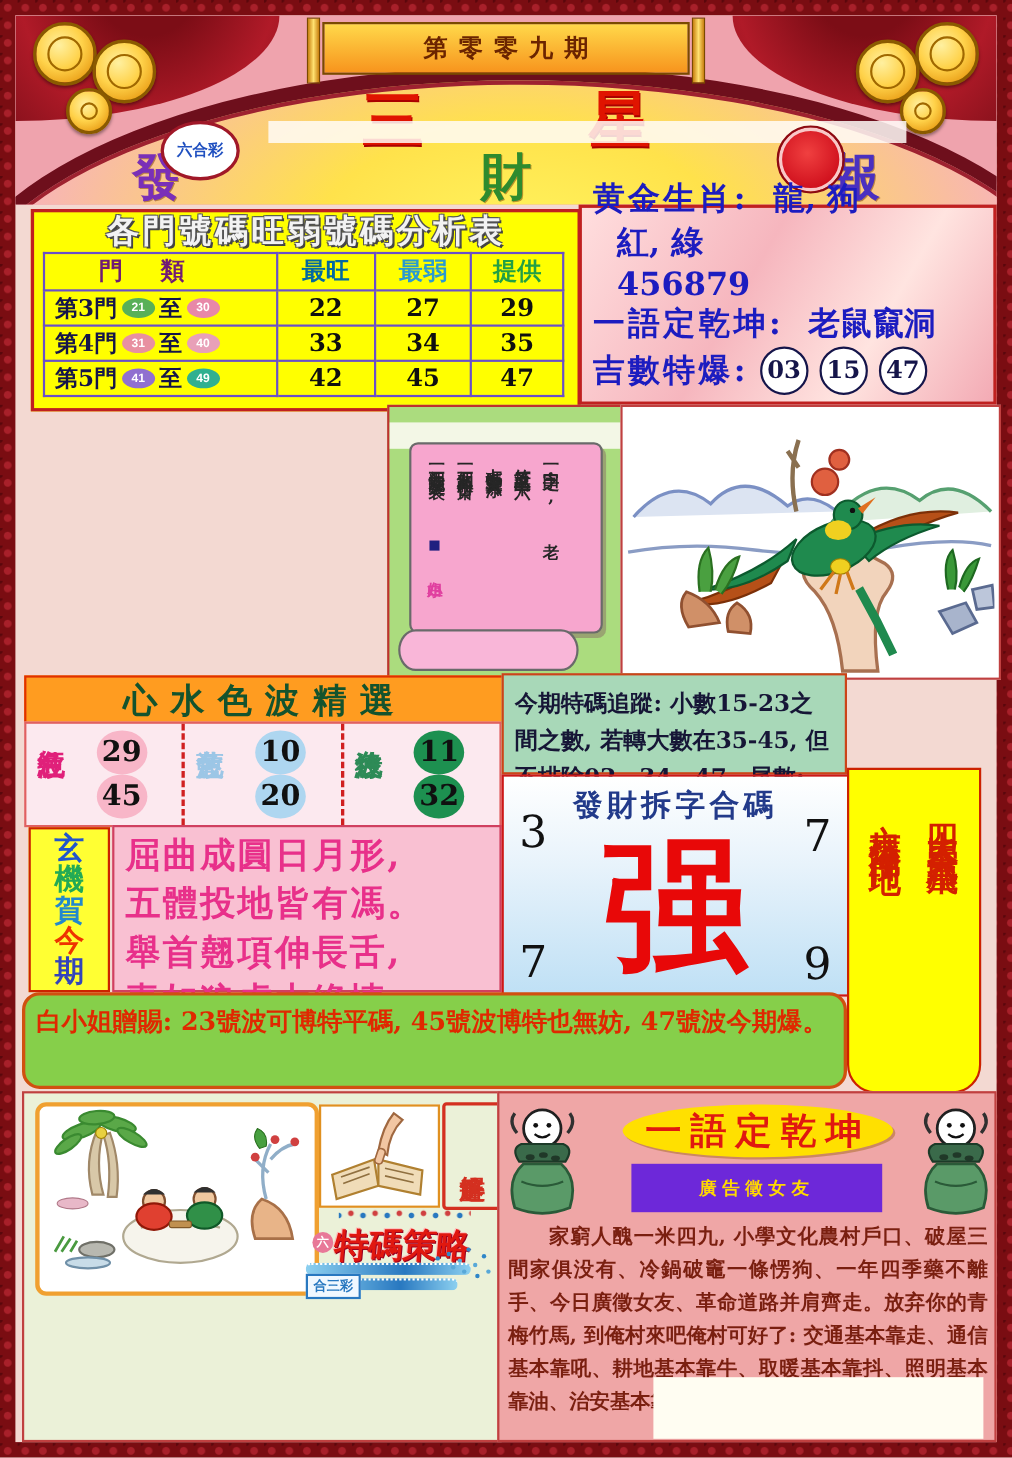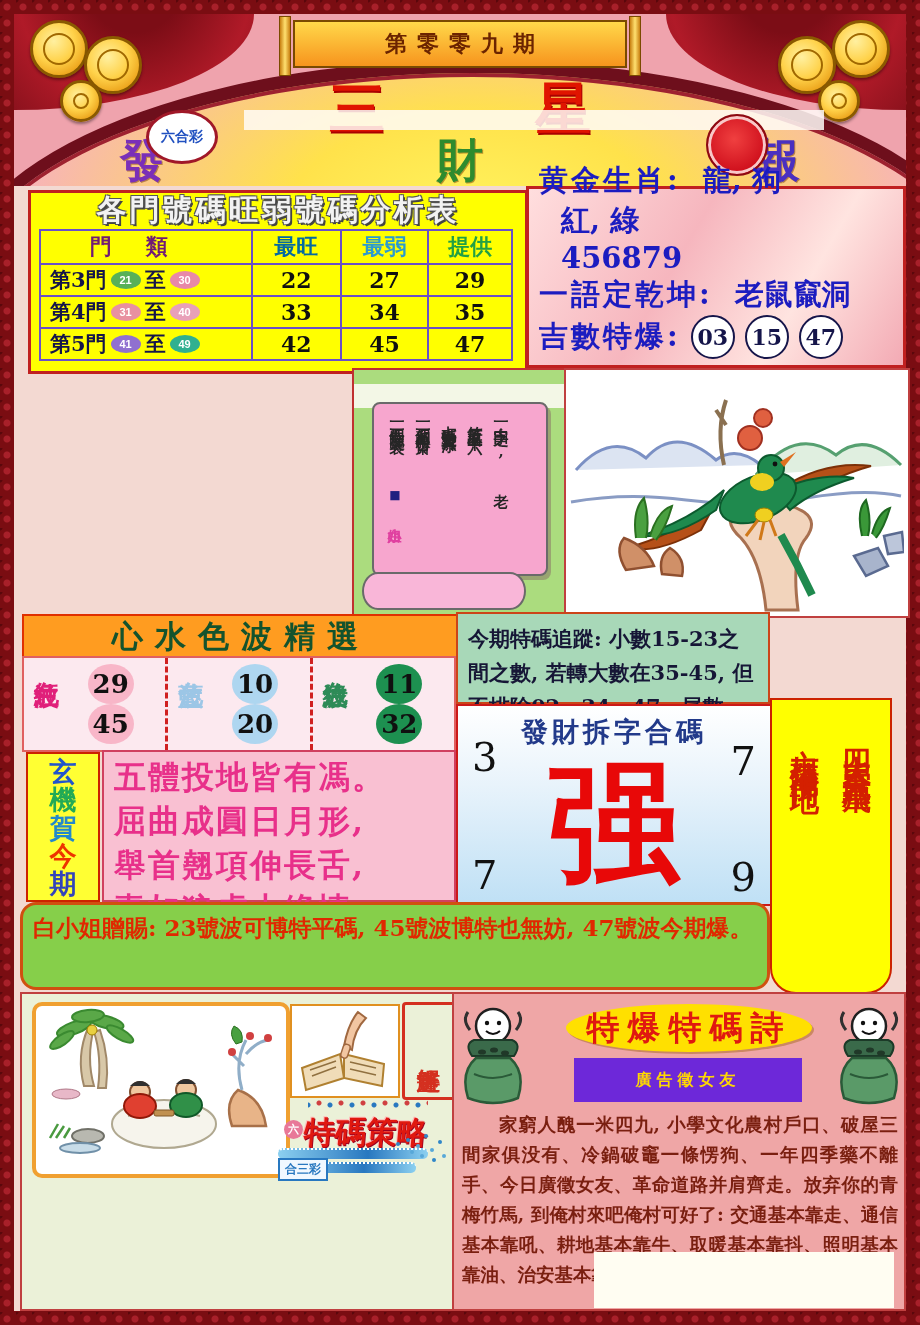--- a/index.html
+++ b/index.html
@@ -358,22 +358,22 @@
   </div>
 
   <div class="mystlabel abs">
     <span class="mc0">玄</span>
     <span class="mc1">機</span>
     <span class="mc2">賀</span>
     <span class="mc3">今</span>
     <span class="mc4">期</span>
   </div>
   <div class="poembox abs">
+    <div>屈曲成圓日月形,</div>
     <div>五體投地皆有馮。</div>
-    <div>屈曲成圓日月形,</div>
     <div>舉首翹項伸長舌,</div>
     <div>毒如狼虎太絶情。</div>
   </div>
 
   <div class="trackbox abs">今期特碼追蹤: 小數15-23之間之數, 若轉大數在35-45, 但不排除02、34、47。尾數: 4、6、8</div>
   <div class="splitbox abs">
     <div class="splittitle abs">發財拆字合碼</div>
     <div class="splitchar abs">强</div>
     <span class="cnum abs" style="left:14px;top:28px">3</span>
     <span class="cnum abs" style="right:14px;top:32px">7</span>
@@ -472,21 +472,21 @@
         <path d="M26 31 Q33 37 40 31" stroke="#101010" stroke-width="2" fill="none"></path>
         <path d="M12 56 Q4 44 14 40 L52 40 Q62 44 54 56 Z" fill="#3a6a4a" stroke="#1c3a28" stroke-width="2"></path>
         <path d="M8 98 Q0 72 16 58 L50 58 Q66 72 58 98 Q33 108 8 98 Z" fill="#5a9a68" stroke="#2a5a38" stroke-width="2.5"></path>
         <ellipse cx="22" cy="52" rx="4" ry="2.6" fill="#203828"></ellipse>
             <ellipse cx="34" cy="50" rx="4" ry="2.6" fill="#203828"></ellipse>
             <ellipse cx="45" cy="53" rx="4" ry="2.6" fill="#203828"></ellipse>
         <path d="M14 74 Q33 82 52 74" stroke="#2a5a38" stroke-width="2" fill="none"></path>
       </svg>
     </div>
     <div class="humor-ellipse abs">
-      <span>特爆特碼詩</span>
+      <span>一語定乾坤</span>
     </div>
     <div class="adbox abs">
       <span>廣告徵女友</span>
     </div>
     <div class="humor-body abs">家窮人醜一米四九, 小學文化農村戶口、破屋三間家俱没有、冷鍋破竈一條愣狗、一年四季藥不離手、今日廣徵女友、革命道路并肩齊走。放弃你的青梅竹馬, 到俺村來吧俺村可好了: 交通基本靠走、通信基本靠吼、耕地基本靠牛、取暖基本靠抖、照明基本靠油、治安基本靠狗、發財基本靠偷、帥哥基本没。</div>
     <div class="whitebox abs"></div>
   </div>
 
  </div>
 </div>

